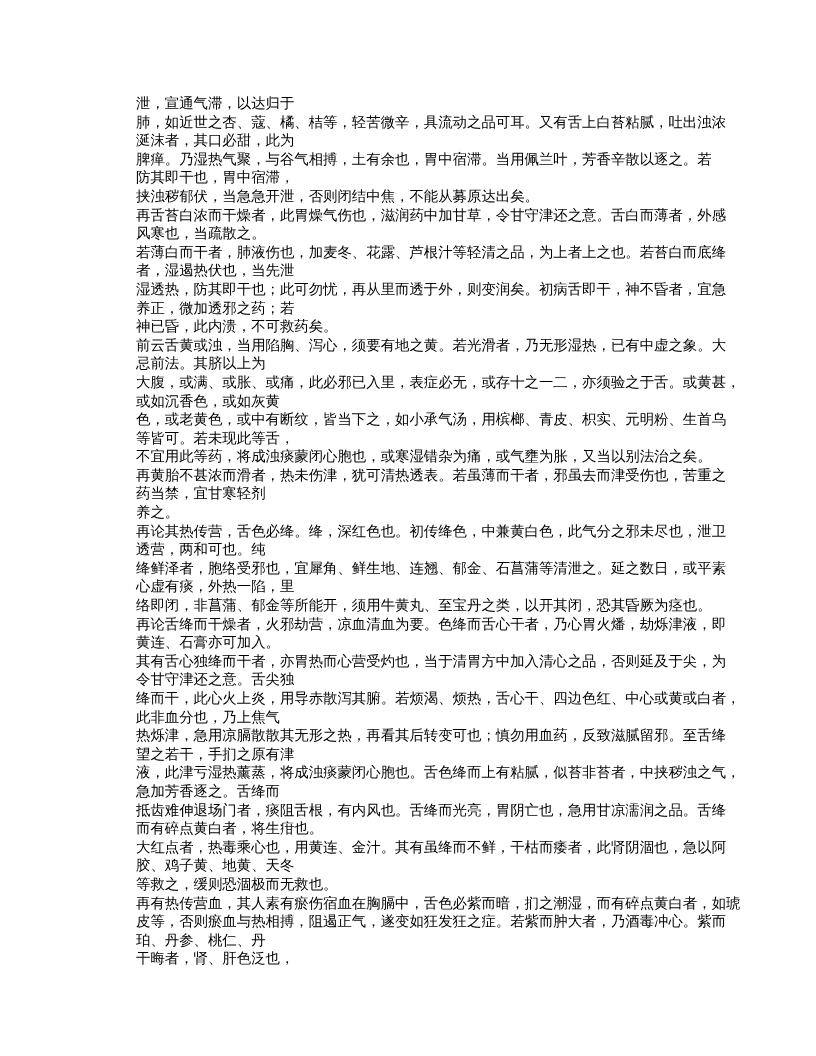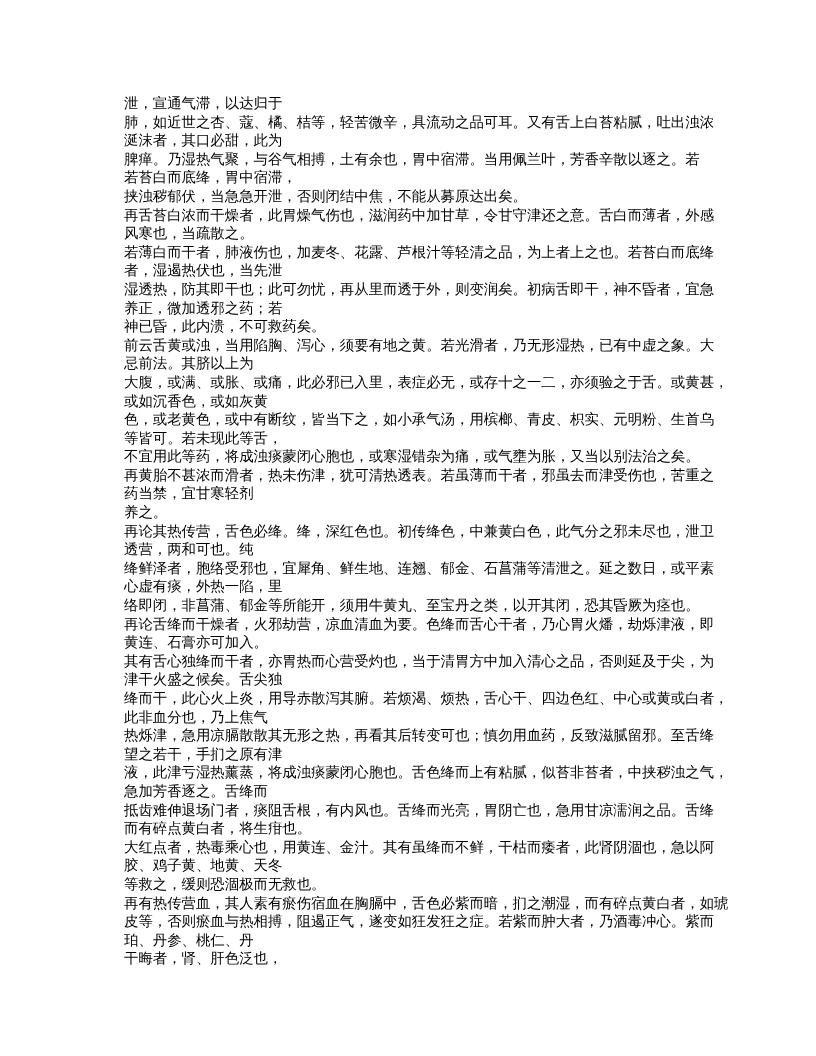--- a/index.html
+++ b/index.html
@@ -8,21 +8,21 @@
       background: #ffffff;
     }
     body {
       width: 816px;
       height: 1056px;
       position: relative;
       overflow: hidden;
     }
     .page {
       position: absolute;
-      left: 124px;
+      left: 136px;
       top: 94px;
       width: 584px;
       font-family: "DejaVu Serif", "Liberation Serif", serif;
       font-size: 14.4px;
       line-height: 18.6px;
       color: #000000;
     }
     .line {
       white-space: nowrap;
       height: 18.6px;
@@ -30,21 +30,21 @@
     }
   </style>
 </head>
 <body>
 
 <div class="page" id="page">
     <div class="line">泄，宣通气滞，以达归于</div>
     <div class="line">肺，如近世之杏、蔻、橘、桔等，轻苦微辛，具流动之品可耳。又有舌上白苔粘腻，吐出浊浓</div>
     <div class="line">涎沫者，其口必甜，此为</div>
     <div class="line">脾瘅。乃湿热气聚，与谷气相搏，土有余也，胃中宿滞。当用佩兰叶，芳香辛散以逐之。若</div>
-    <div class="line">若苔白而底绛，胃中宿滞，</div>
+    <div class="line">防其即干也，胃中宿滞，</div>
     <div class="line">挟浊秽郁伏，当急急开泄，否则闭结中焦，不能从募原达出矣。</div>
     <div class="line">再舌苔白浓而干燥者，此胃燥气伤也，滋润药中加甘草，令甘守津还之意。舌白而薄者，外感</div>
     <div class="line">风寒也，当疏散之。</div>
     <div class="line">若薄白而干者，肺液伤也，加麦冬、花露、芦根汁等轻清之品，为上者上之也。若苔白而底绛</div>
     <div class="line">者，湿遏热伏也，当先泄</div>
     <div class="line">湿透热，防其即干也；此可勿忧，再从里而透于外，则变润矣。初病舌即干，神不昏者，宜急</div>
     <div class="line">养正，微加透邪之药；若</div>
     <div class="line">神已昏，此内溃，不可救药矣。</div>
     <div class="line">前云舌黄或浊，当用陷胸、泻心，须要有地之黄。若光滑者，乃无形湿热，已有中虚之象。大</div>
     <div class="line">忌前法。其脐以上为</div>
@@ -57,21 +57,21 @@
     <div class="line">药当禁，宜甘寒轻剂</div>
     <div class="line">养之。</div>
     <div class="line">再论其热传营，舌色必绛。绛，深红色也。初传绛色，中兼黄白色，此气分之邪未尽也，泄卫</div>
     <div class="line">透营，两和可也。纯</div>
     <div class="line">绛鲜泽者，胞络受邪也，宜犀角、鲜生地、连翘、郁金、石菖蒲等清泄之。延之数日，或平素</div>
     <div class="line">心虚有痰，外热一陷，里</div>
     <div class="line">络即闭，非菖蒲、郁金等所能开，须用牛黄丸、至宝丹之类，以开其闭，恐其昏厥为痉也。</div>
     <div class="line">再论舌绛而干燥者，火邪劫营，凉血清血为要。色绛而舌心干者，乃心胃火燔，劫烁津液，即</div>
     <div class="line">黄连、石膏亦可加入。</div>
     <div class="line">其有舌心独绛而干者，亦胃热而心营受灼也，当于清胃方中加入清心之品，否则延及于尖，为</div>
-    <div class="line">津干火盛之候矣。舌尖独</div>
+    <div class="line">令甘守津还之意。舌尖独</div>
     <div class="line">绛而干，此心火上炎，用导赤散泻其腑。若烦渴、烦热，舌心干、四边色红、中心或黄或白者，</div>
     <div class="line">此非血分也，乃上焦气</div>
     <div class="line">热烁津，急用凉膈散散其无形之热，再看其后转变可也；慎勿用血药，反致滋腻留邪。至舌绛</div>
     <div class="line">望之若干，手扪之原有津</div>
     <div class="line">液，此津亏湿热薰蒸，将成浊痰蒙闭心胞也。舌色绛而上有粘腻，似苔非苔者，中挟秽浊之气，</div>
     <div class="line">急加芳香逐之。舌绛而</div>
     <div class="line">抵齿难伸退场门者，痰阻舌根，有内风也。舌绛而光亮，胃阴亡也，急用甘凉濡润之品。舌绛</div>
     <div class="line">而有碎点黄白者，将生疳也。</div>
     <div class="line">大红点者，热毒乘心也，用黄连、金汁。其有虽绛而不鲜，干枯而痿者，此肾阴涸也，急以阿</div>
     <div class="line">胶、鸡子黄、地黄、天冬</div>

